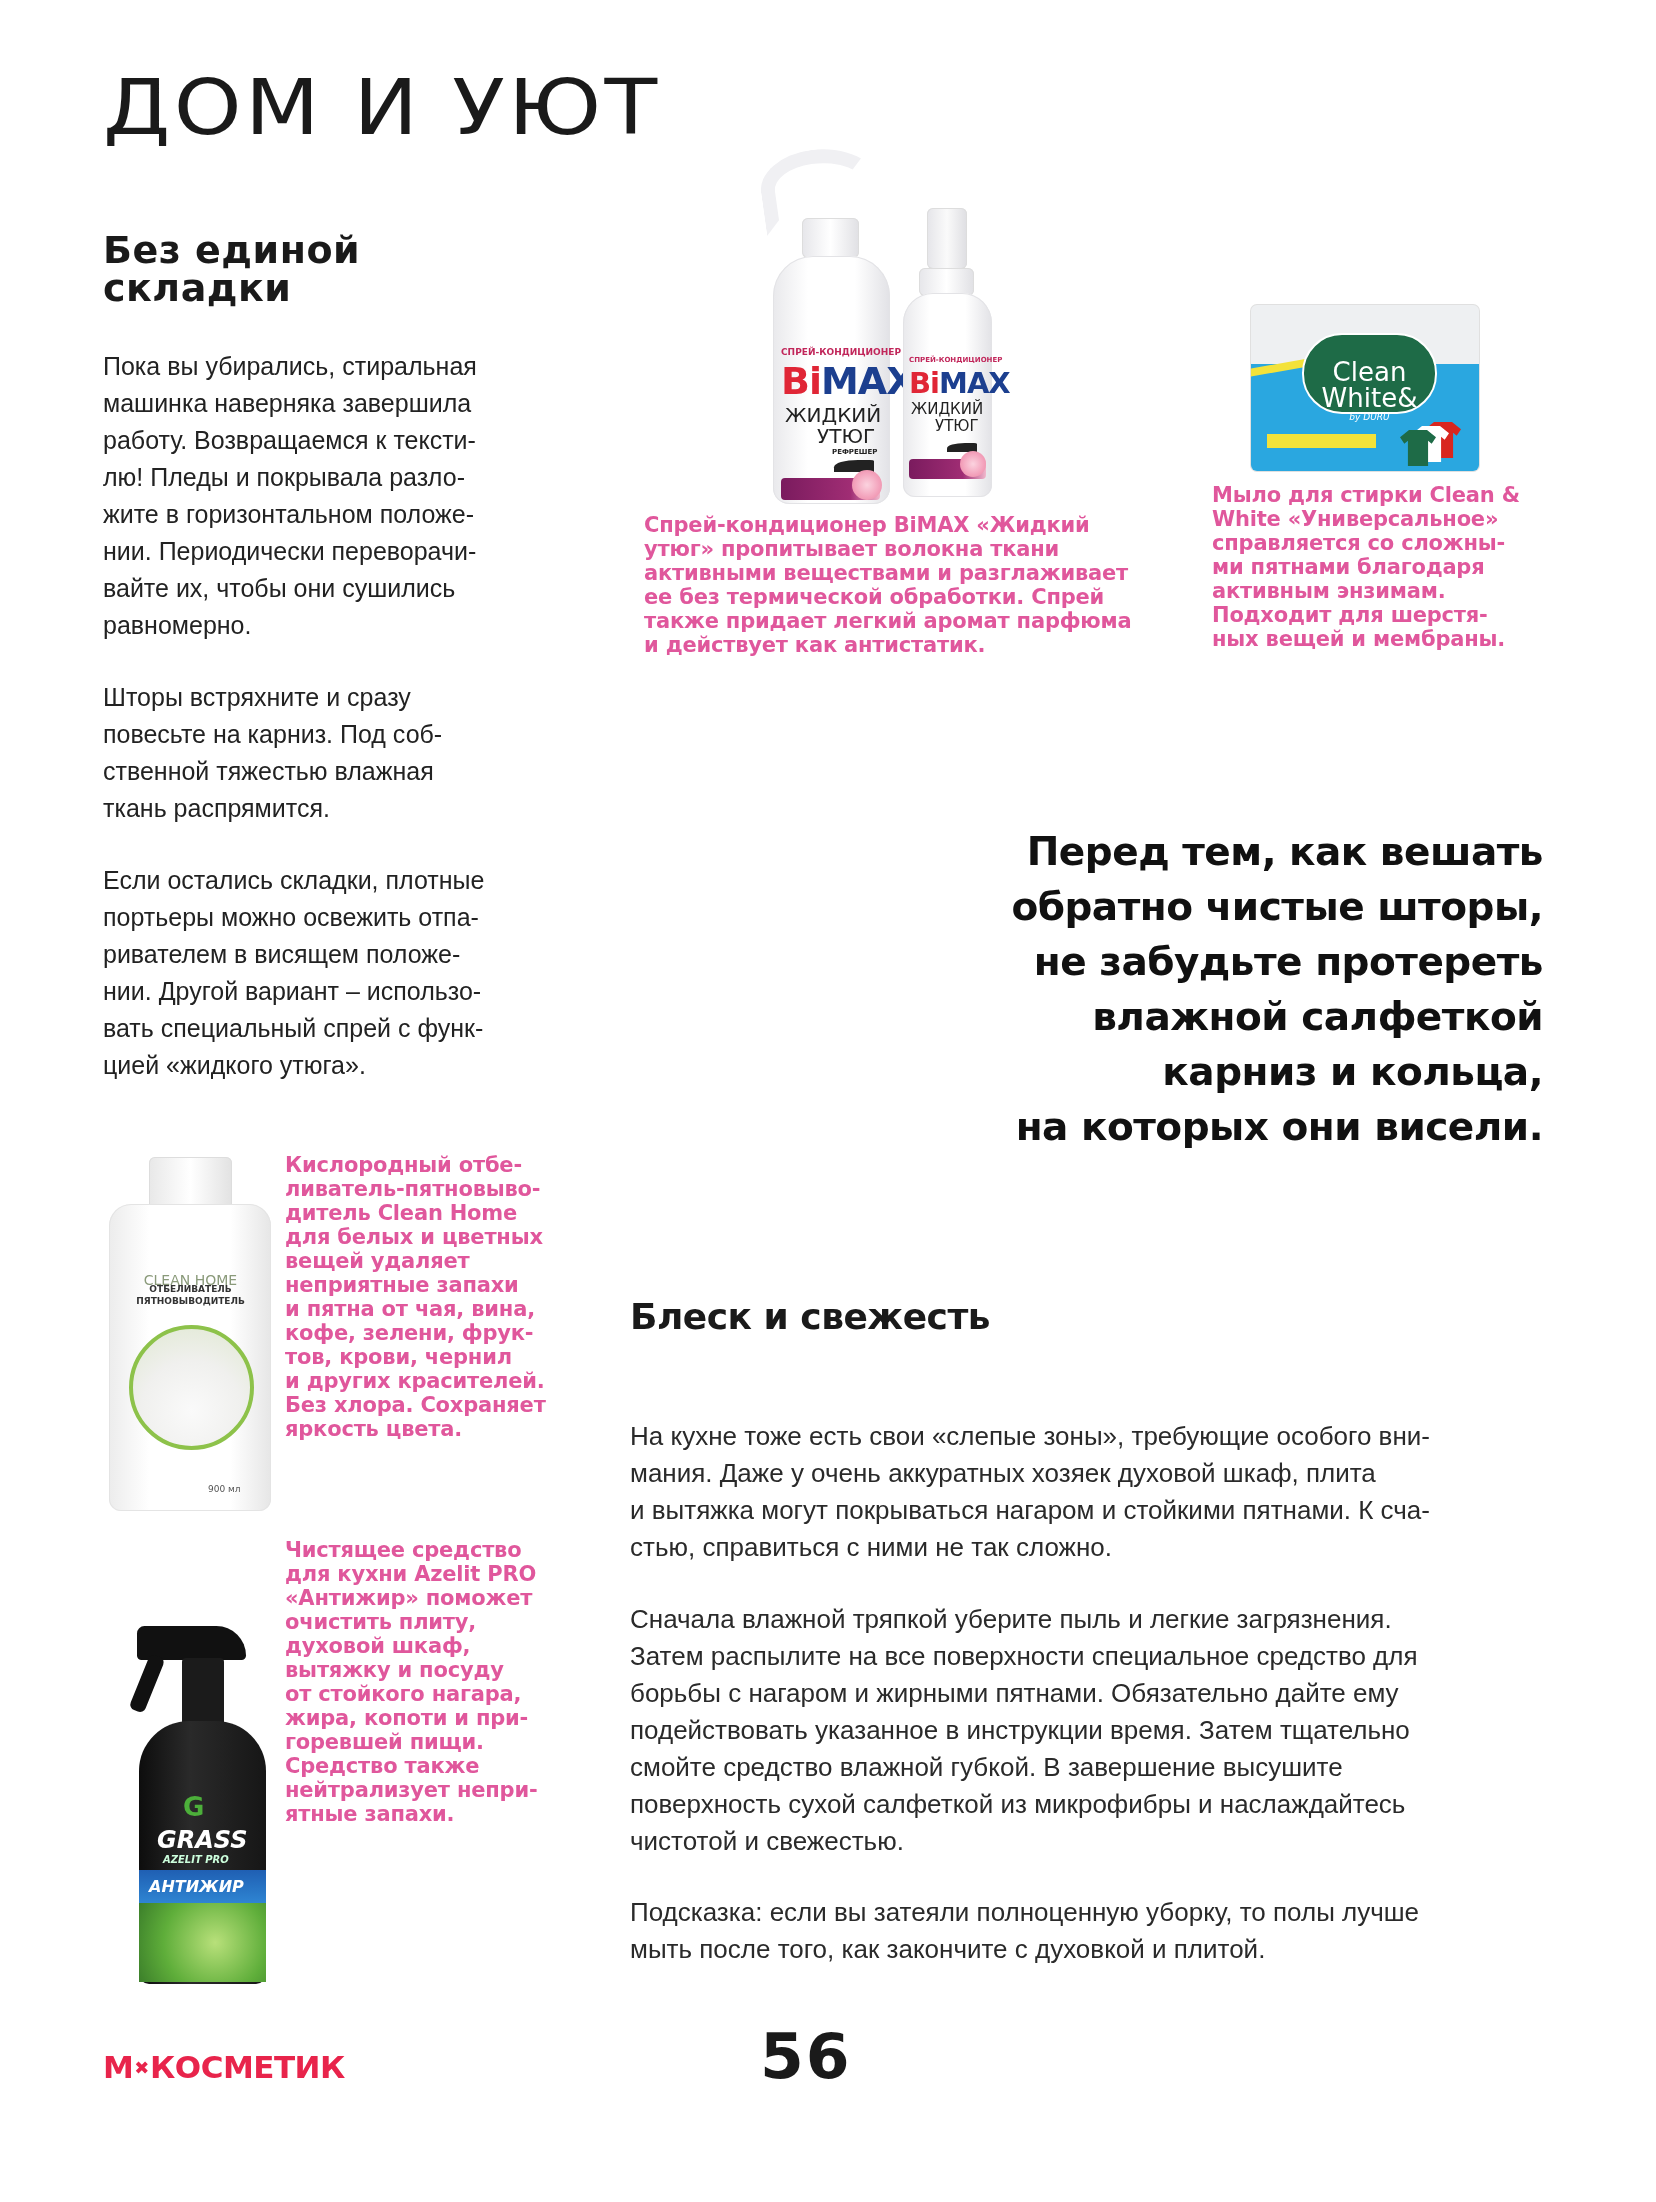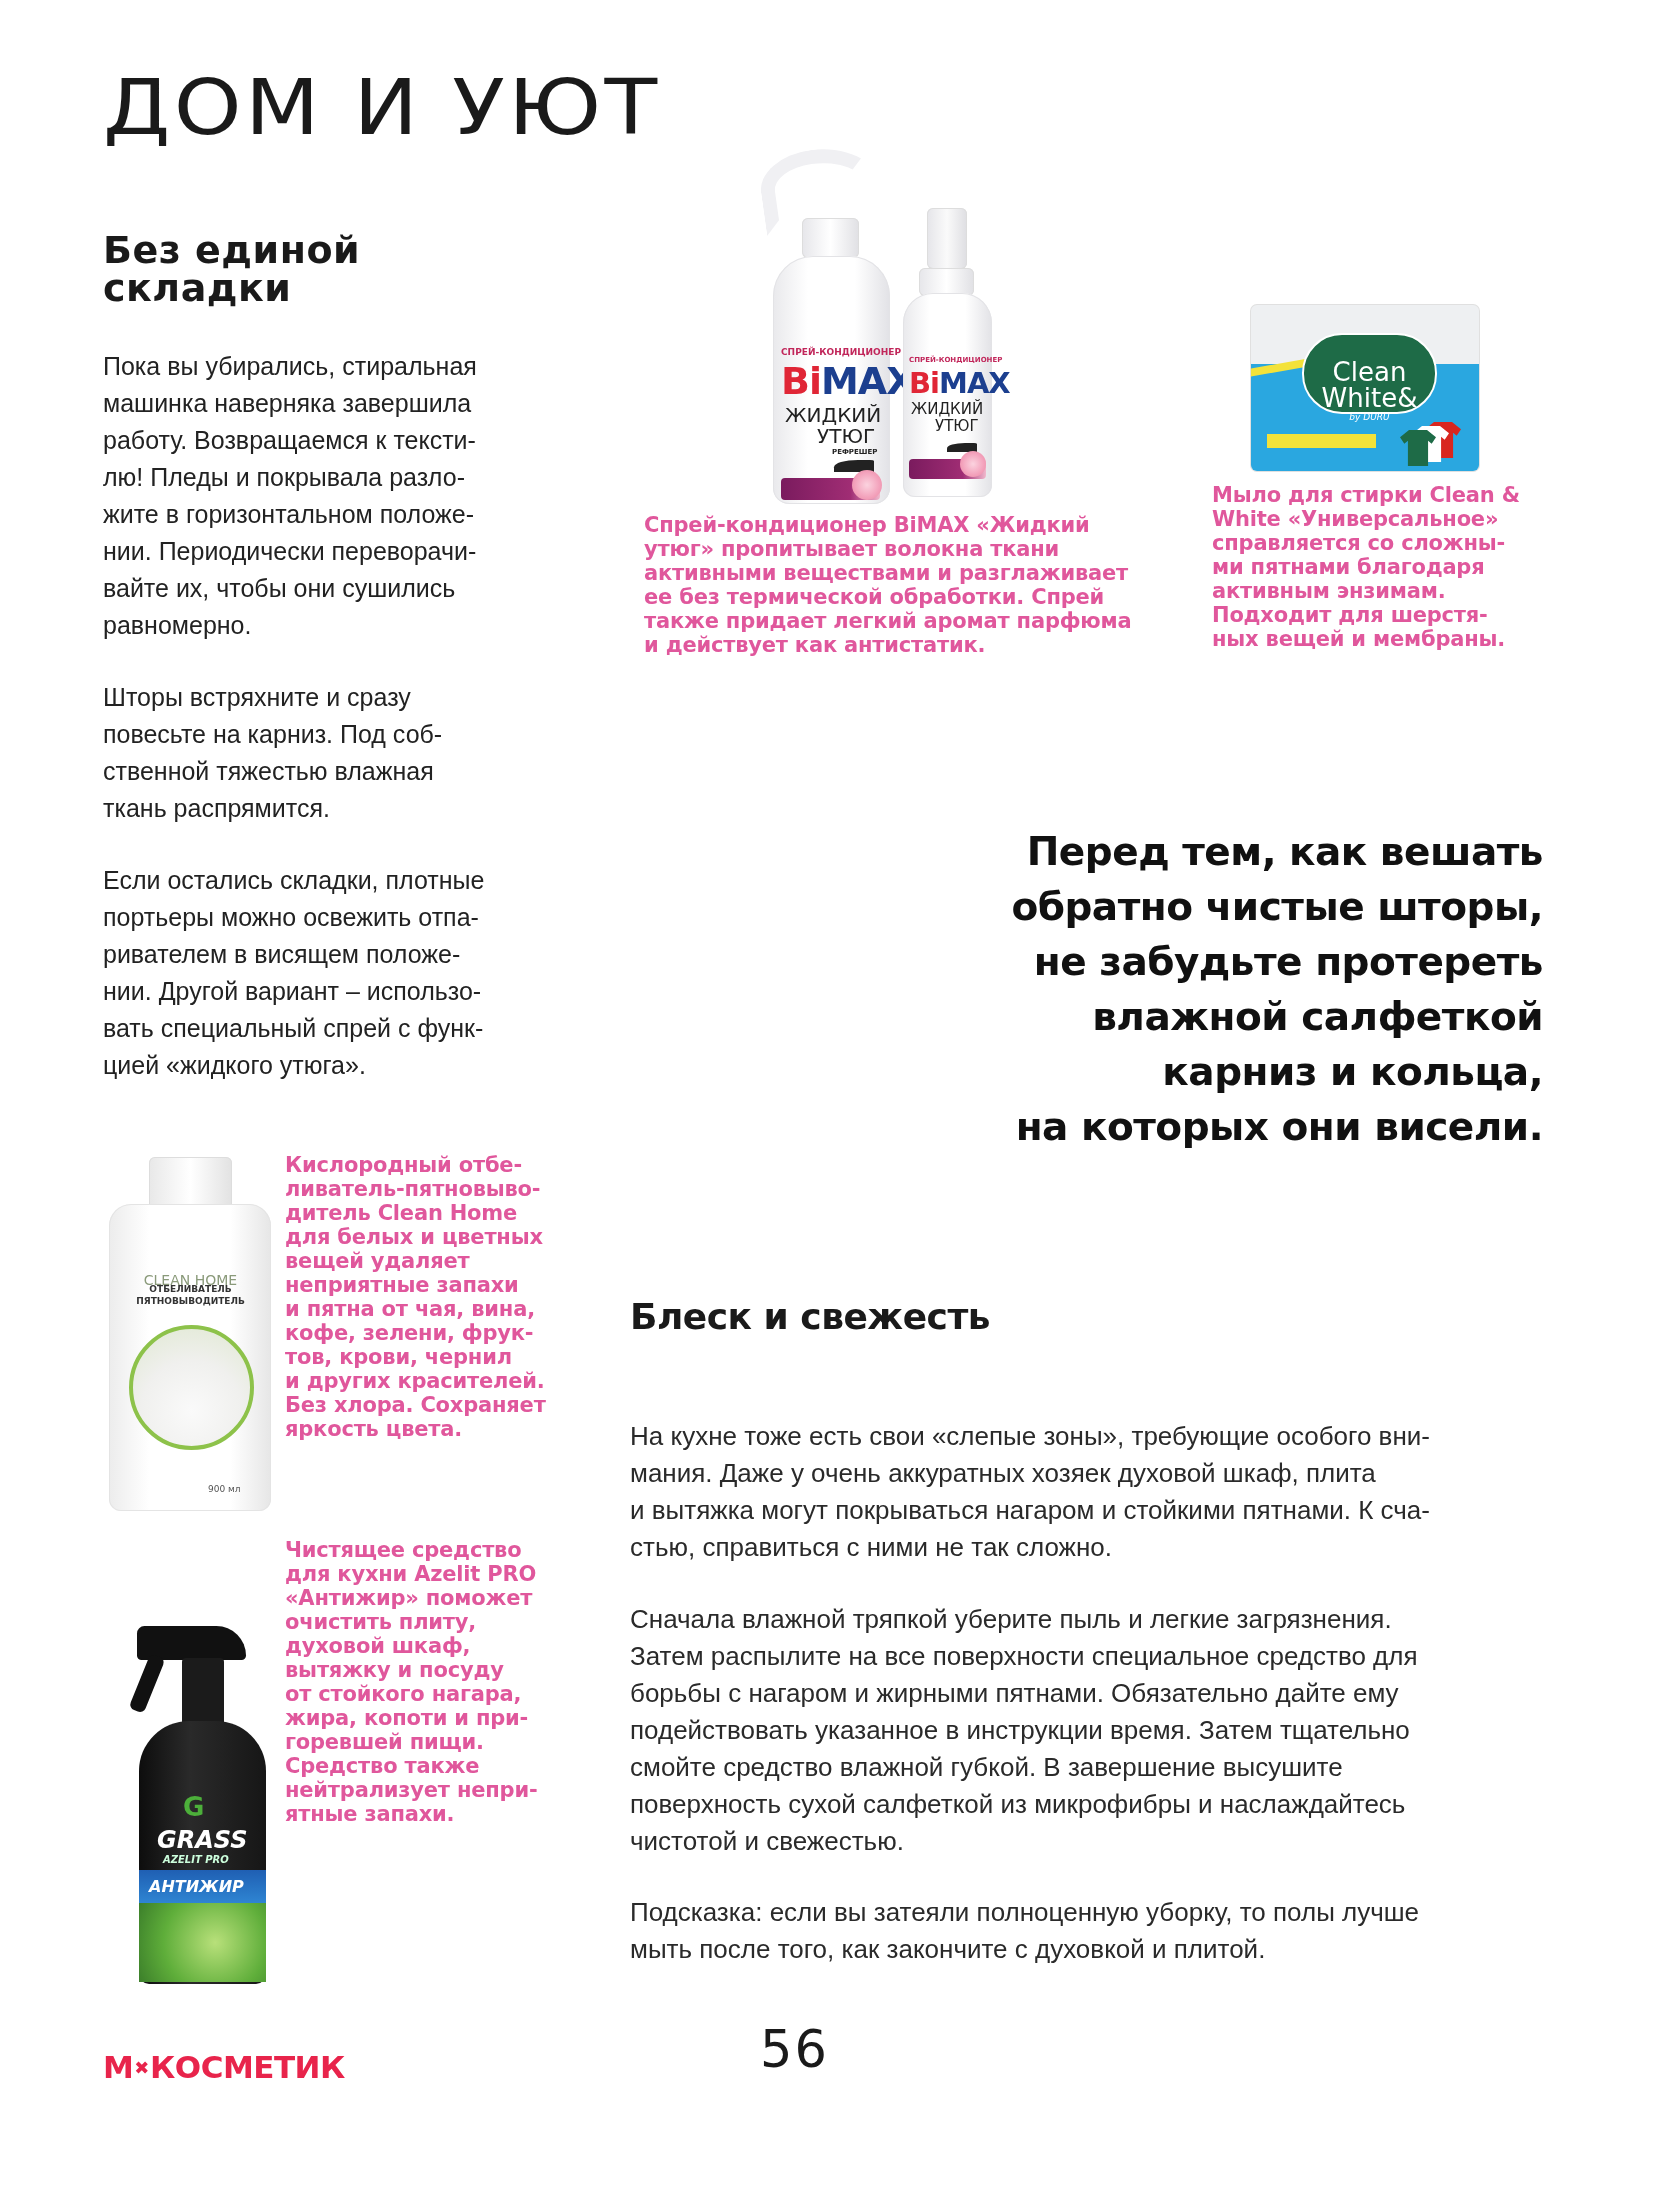--- a/index.html
+++ b/index.html
@@ -50,21 +50,21 @@
   .body-right {
     left: 630px; width: 911px;
     font-family: "Liberation Sans", sans-serif;
     font-size: 26px; line-height: 37px; color: #2a2a2a;
   }
   .body-right p { white-space: pre-line; }
 
   .page-number {
     left: 760px; top: 2020px;
     font-family: "DejaVu Sans", sans-serif;
-    font-size: 51px; font-weight: 400; color: #1a1a1a; letter-spacing: 2px;
+    font-size: 63px; font-weight: 700; color: #1a1a1a; letter-spacing: 2px;
   }
 
   .brand-logo {
     left: 103px; top: 2049px;
     font-family: "DejaVu Sans", sans-serif;
     font-weight: 700; font-size: 31px; color: #e8244b; letter-spacing: -0.5px;
     display: flex; align-items: center;
   }
   .brand-logo .bow { font-size: 18px; margin: 0 1px; }
 

